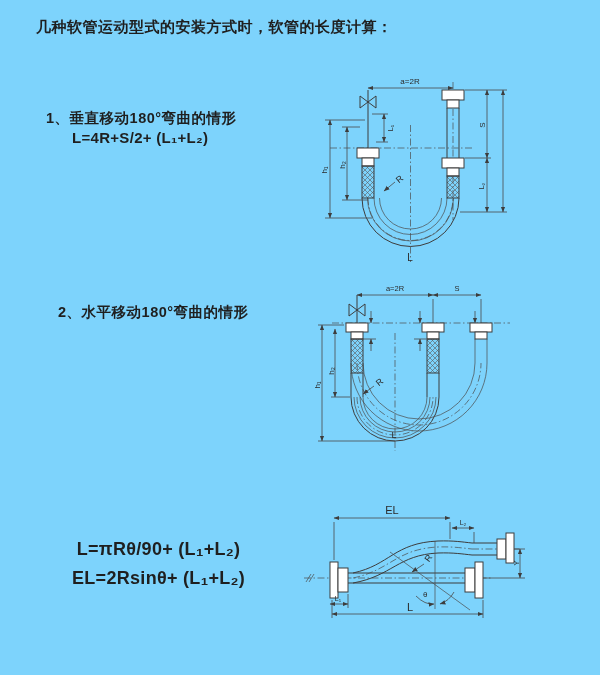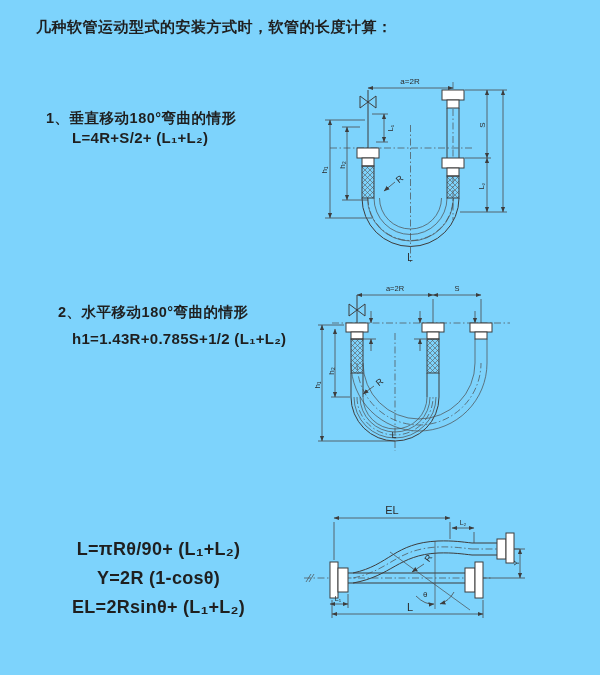--- a/index.html
+++ b/index.html
@@ -97,21 +97,20 @@
     <line class="dim" x1="193" y1="20" x2="193" y2="142" marker-start="url(#a1)" marker-end="url(#a1)"></line>
 
     <line class="dim" x1="85" y1="112" x2="74" y2="121" marker-end="url(#a1)"></line>
     <text font-size="9" transform="rotate(-40,90,110)" x="87" y="112">R</text>
 
     <text font-size="10" text-anchor="middle" x="100" y="191">L</text>
   </svg>
 
   <div class="sec-heading" style="left:46px;top:303px;margin-left:12px;">2、水平移动180°弯曲的情形</div>
   <div class="formulas" style="left:72px;top:323px;">
-    <div>h1=1.43R+0.785S+1/2 (L₁+L₂)</div>
   </div>
 
   <svg style="left:310px;top:283px;" width="280" height="172" viewBox="0 0 280 172">
     <defs>
       <marker id="a2" viewBox="0 0 10 10" refX="8.5" refY="5" markerWidth="8" markerHeight="8" orient="auto-start-reverse">
         <path d="M0,1.5 L9,5 L0,8.5 z" fill="#3d3d3d"></path>
       </marker>
       <pattern id="p2" width="5" height="5" patternUnits="userSpaceOnUse">
         <path d="M0,5 L5,0 M0,0 L5,5" stroke="#5a5a5a" stroke-width="0.6"></path>
       </pattern>
@@ -181,21 +180,20 @@
       <line class="dim" x1="165" y1="28" x2="165" y2="40" marker-end="url(#a2)"></line>
     </g>
 
     <line class="dim" x1="64" y1="103" x2="53" y2="111" marker-end="url(#a2)"></line>
     <text font-size="9" transform="rotate(-40,70,100)" x="67" y="102">R</text>
     <text font-size="9" text-anchor="middle" x="84" y="155">L</text>
   </svg>
 
   <div class="formulas" style="left:72px;top:535px;font-size:18px;">
     <div style="height:29px;line-height:29px;">L=πRθ/90+ (L₁+L₂)</div>
-    <div style="height:29px;line-height:29px;">Y=2R (1-cosθ)</div>
     <div style="height:29px;line-height:29px;">EL=2Rsinθ+ (L₁+L₂)</div>
   </div>
 
   <svg style="left:298px;top:497px;" width="300" height="160" viewBox="0 0 300 160">
     <defs>
       <marker id="a3" viewBox="0 0 10 10" refX="8.5" refY="5" markerWidth="8" markerHeight="8" orient="auto-start-reverse">
         <path d="M0,1.5 L9,5 L0,8.5 z" fill="#3d3d3d"></path>
       </marker>
     </defs>
 

